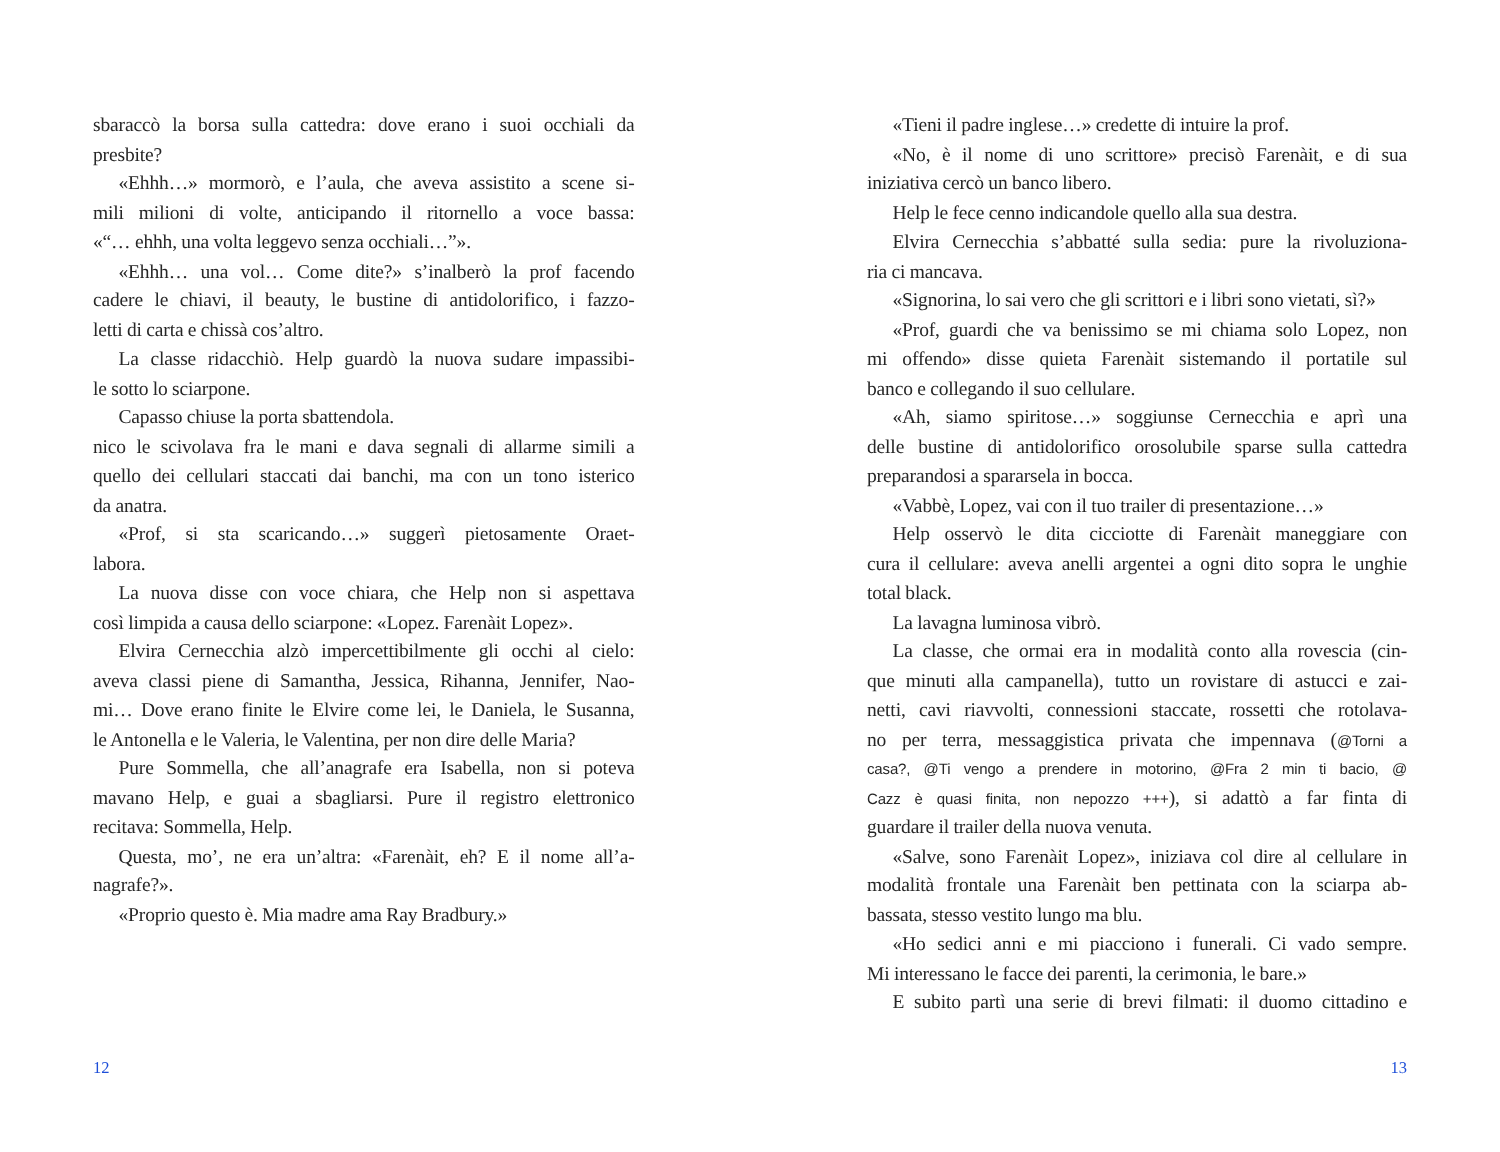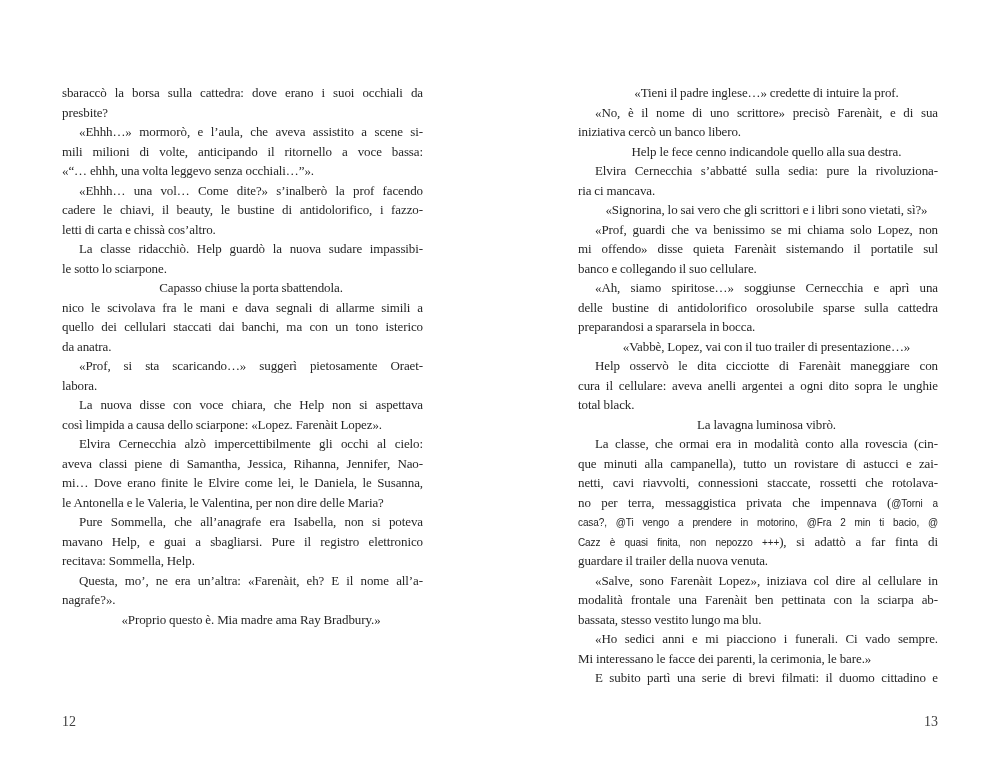--- a/index.html
+++ b/index.html
@@ -15,21 +15,21 @@
     font-family: "Liberation Serif", "DejaVu Serif", serif;
     color: #262626;
   }
   .book-spread {
     position: absolute;
     inset: 0;
     background: #ffffff;
   }
   .page {
     position: absolute;
-    top: 83px;
+    top: 73px;
   }
   .page-left  { left: 62px;  width: 361px; }
   .page-right { left: 578px; width: 360px; }
   .lines {
     width: 100%;
   }
   .line {
     font-size: 13px;
     line-height: 19.5px;
     height: 19.5px;
@@ -37,33 +37,32 @@
     text-align: left;
     letter-spacing: -0.1px;
     word-spacing: -0.2px;
   }
   .line.just {
     text-align: justify;
     text-align-last: justify;
   }
   .line.ind {
     text-indent: 17px;
-    text-align: center;
   }
   .sans {
     font-family: "Liberation Sans", "DejaVu Sans", sans-serif;
     font-size: 10px;
     letter-spacing: -0.1px;
   }
   .page-number {
     position: absolute;
     top: 631px;
-    font-size: 14px;
+    font-size: 11px;
     line-height: 16px;
-    color: #404040;
+    color: #1d4ed8;
   }
   .page-left .page-number  { left: 0; }
   .page-right .page-number { right: 0; }
 </style>
 </head>
 <body>
 
 <div class="book-spread">
 
   <div class="page page-left">

